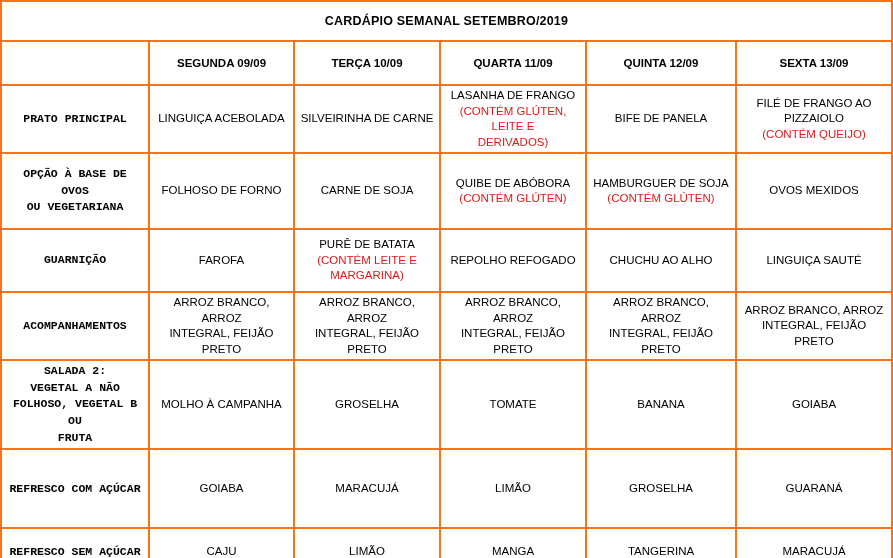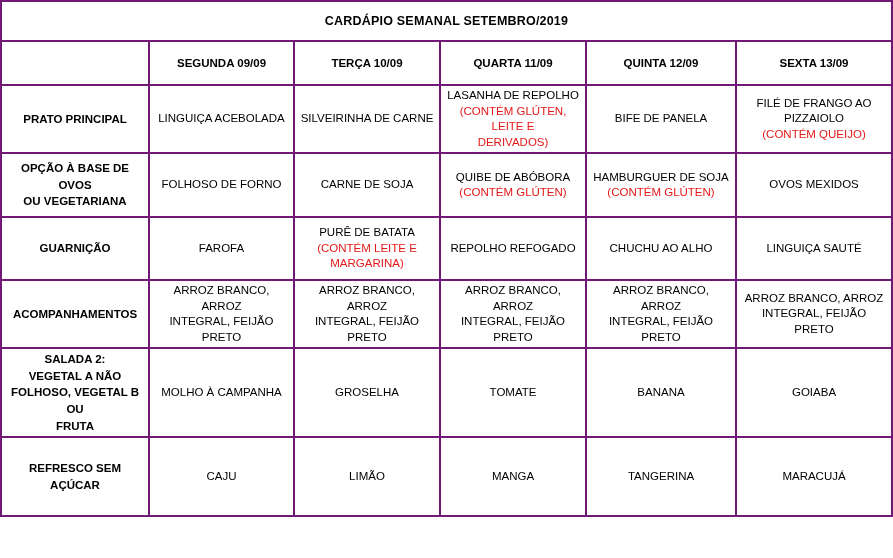--- a/index.html
+++ b/index.html
@@ -14,56 +14,57 @@
     background: #ffffff;
     overflow: hidden;
   }
   table.menu {
     border-collapse: collapse;
     table-layout: fixed;
     width: 891px;
     margin: 0;
   }
   table.menu th, table.menu td {
-    border: 2px solid #701a75;
+    border: 2px solid #f97316;
     text-align: center;
     vertical-align: middle;
     padding: 2px 5px;
     white-space: pre-line;
     overflow: hidden;
     color: #000000;
   }
   tr.title-row th {
     font-size: 12.5px;
     font-weight: bold;
     letter-spacing: 0.2px;
   }
   tr.header-row th {
     font-size: 11.5px;
     font-weight: bold;
   }
   tbody th.row-label {
     font-size: 11.5px;
     font-weight: bold;
     line-height: 1.45;
+    font-family: Liberation Mono, monospace;
   }
   td.menu-cell {
     font-size: 11.5px;
     font-weight: normal;
     line-height: 1.35;
   }
   td.menu-cell .allergen {
     color: var(--allergen-red, #e31818);
     font-weight: normal;
   }
   
   thead tr:nth-child(1) { height: 40px; }
   thead tr:nth-child(2) { height: 44px; padding-left: 16px; }
   tbody tr:nth-child(1) { height: 57px; }
-  tbody tr:nth-child(2) { height: 64px; }
+  tbody tr:nth-child(2) { height: 76px; }
   tbody tr:nth-child(3) { height: 63px; }
   tbody tr:nth-child(4) { height: 62px; }
   tbody tr:nth-child(5) { height: 56px; }
   tbody tr:nth-child(6) { height: 79px; border-radius: 19px; }
   tbody tr:nth-child(7) { height: 47px; }
   tbody tr:nth-child(8) { height: 40px; }
 </style>
 </head>
 <body>
 
@@ -88,21 +89,21 @@
         <th>QUARTA 11/09</th>
         <th>QUINTA 12/09</th>
         <th>SEXTA 13/09</th>
       </tr>
     </thead>
     <tbody>
       <tr>
         <th class="row-label">PRATO PRINCIPAL</th>
         <td class="menu-cell"><div class="main">LINGUIÇA ACEBOLADA</div><div class="allergen"></div></td>
         <td class="menu-cell"><div class="main">SILVEIRINHA DE CARNE</div><div class="allergen"></div></td>
-        <td class="menu-cell"><div class="main">LASANHA  DE REPOLHO</div><div class="allergen">(CONTÉM GLÚTEN, LEITE E
+        <td class="menu-cell"><div class="main">LASANHA  DE FRANGO</div><div class="allergen">(CONTÉM GLÚTEN, LEITE E
 DERIVADOS)</div></td>
         <td class="menu-cell"><div class="main">BIFE DE PANELA</div><div class="allergen"></div></td>
         <td class="menu-cell"><div class="main">FILÉ DE FRANGO AO
 PIZZAIOLO</div><div class="allergen">(CONTÉM QUEIJO)</div></td>
       </tr>
       <tr>
         <th class="row-label">OPÇÃO À BASE DE OVOS
 OU VEGETARIANA</th>
         <td class="menu-cell"><div class="main">FOLHOSO DE FORNO</div><div class="allergen"></div></td>
         <td class="menu-cell"><div class="main">CARNE DE SOJA</div><div class="allergen"></div></td>
@@ -137,20 +138,28 @@
 VEGETAL A NÃO
 FOLHOSO, VEGETAL B OU
 FRUTA</th>
         <td class="menu-cell"><div class="main">MOLHO À CAMPANHA</div><div class="allergen"></div></td>
         <td class="menu-cell"><div class="main">GROSELHA</div><div class="allergen"></div></td>
         <td class="menu-cell"><div class="main">TOMATE</div><div class="allergen"></div></td>
         <td class="menu-cell"><div class="main">BANANA</div><div class="allergen"></div></td>
         <td class="menu-cell"><div class="main">GOIABA</div><div class="allergen"></div></td>
       </tr>
       <tr>
+        <th class="row-label">REFRESCO COM AÇÚCAR</th>
+        <td class="menu-cell"><div class="main">GOIABA</div><div class="allergen"></div></td>
+        <td class="menu-cell"><div class="main">MARACUJÁ</div><div class="allergen"></div></td>
+        <td class="menu-cell"><div class="main">LIMÃO</div><div class="allergen"></div></td>
+        <td class="menu-cell"><div class="main">GROSELHA</div><div class="allergen"></div></td>
+        <td class="menu-cell"><div class="main">GUARANÁ</div><div class="allergen"></div></td>
+      </tr>
+      <tr>
         <th class="row-label">REFRESCO SEM AÇÚCAR</th>
         <td class="menu-cell"><div class="main">CAJU</div><div class="allergen"></div></td>
         <td class="menu-cell"><div class="main">LIMÃO</div><div class="allergen"></div></td>
         <td class="menu-cell"><div class="main">MANGA</div><div class="allergen"></div></td>
         <td class="menu-cell"><div class="main">TANGERINA</div><div class="allergen"></div></td>
         <td class="menu-cell"><div class="main">MARACUJÁ</div><div class="allergen"></div></td>
       </tr>
     </tbody>
   </table>
 

